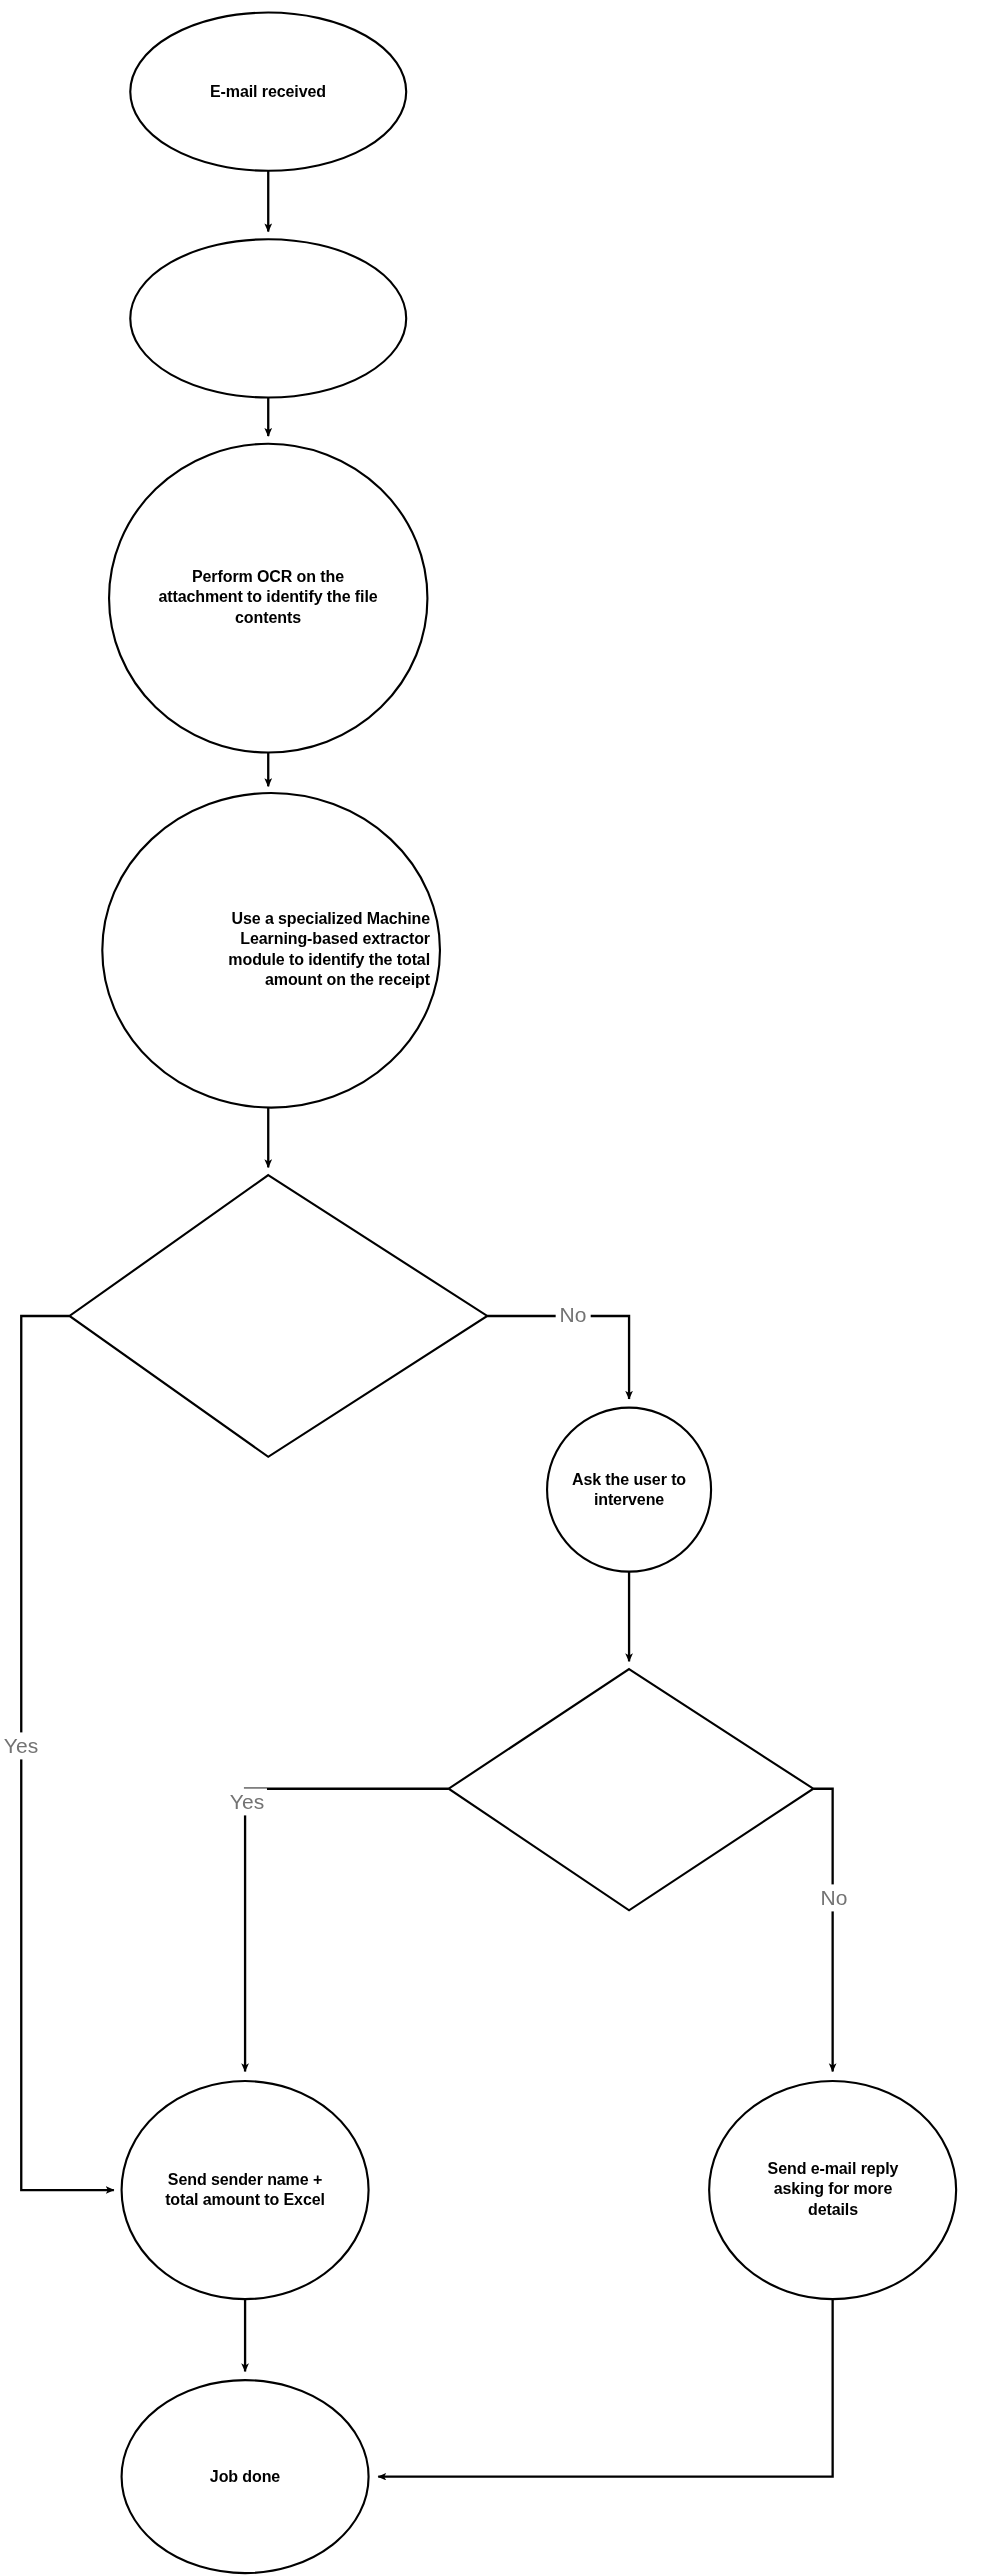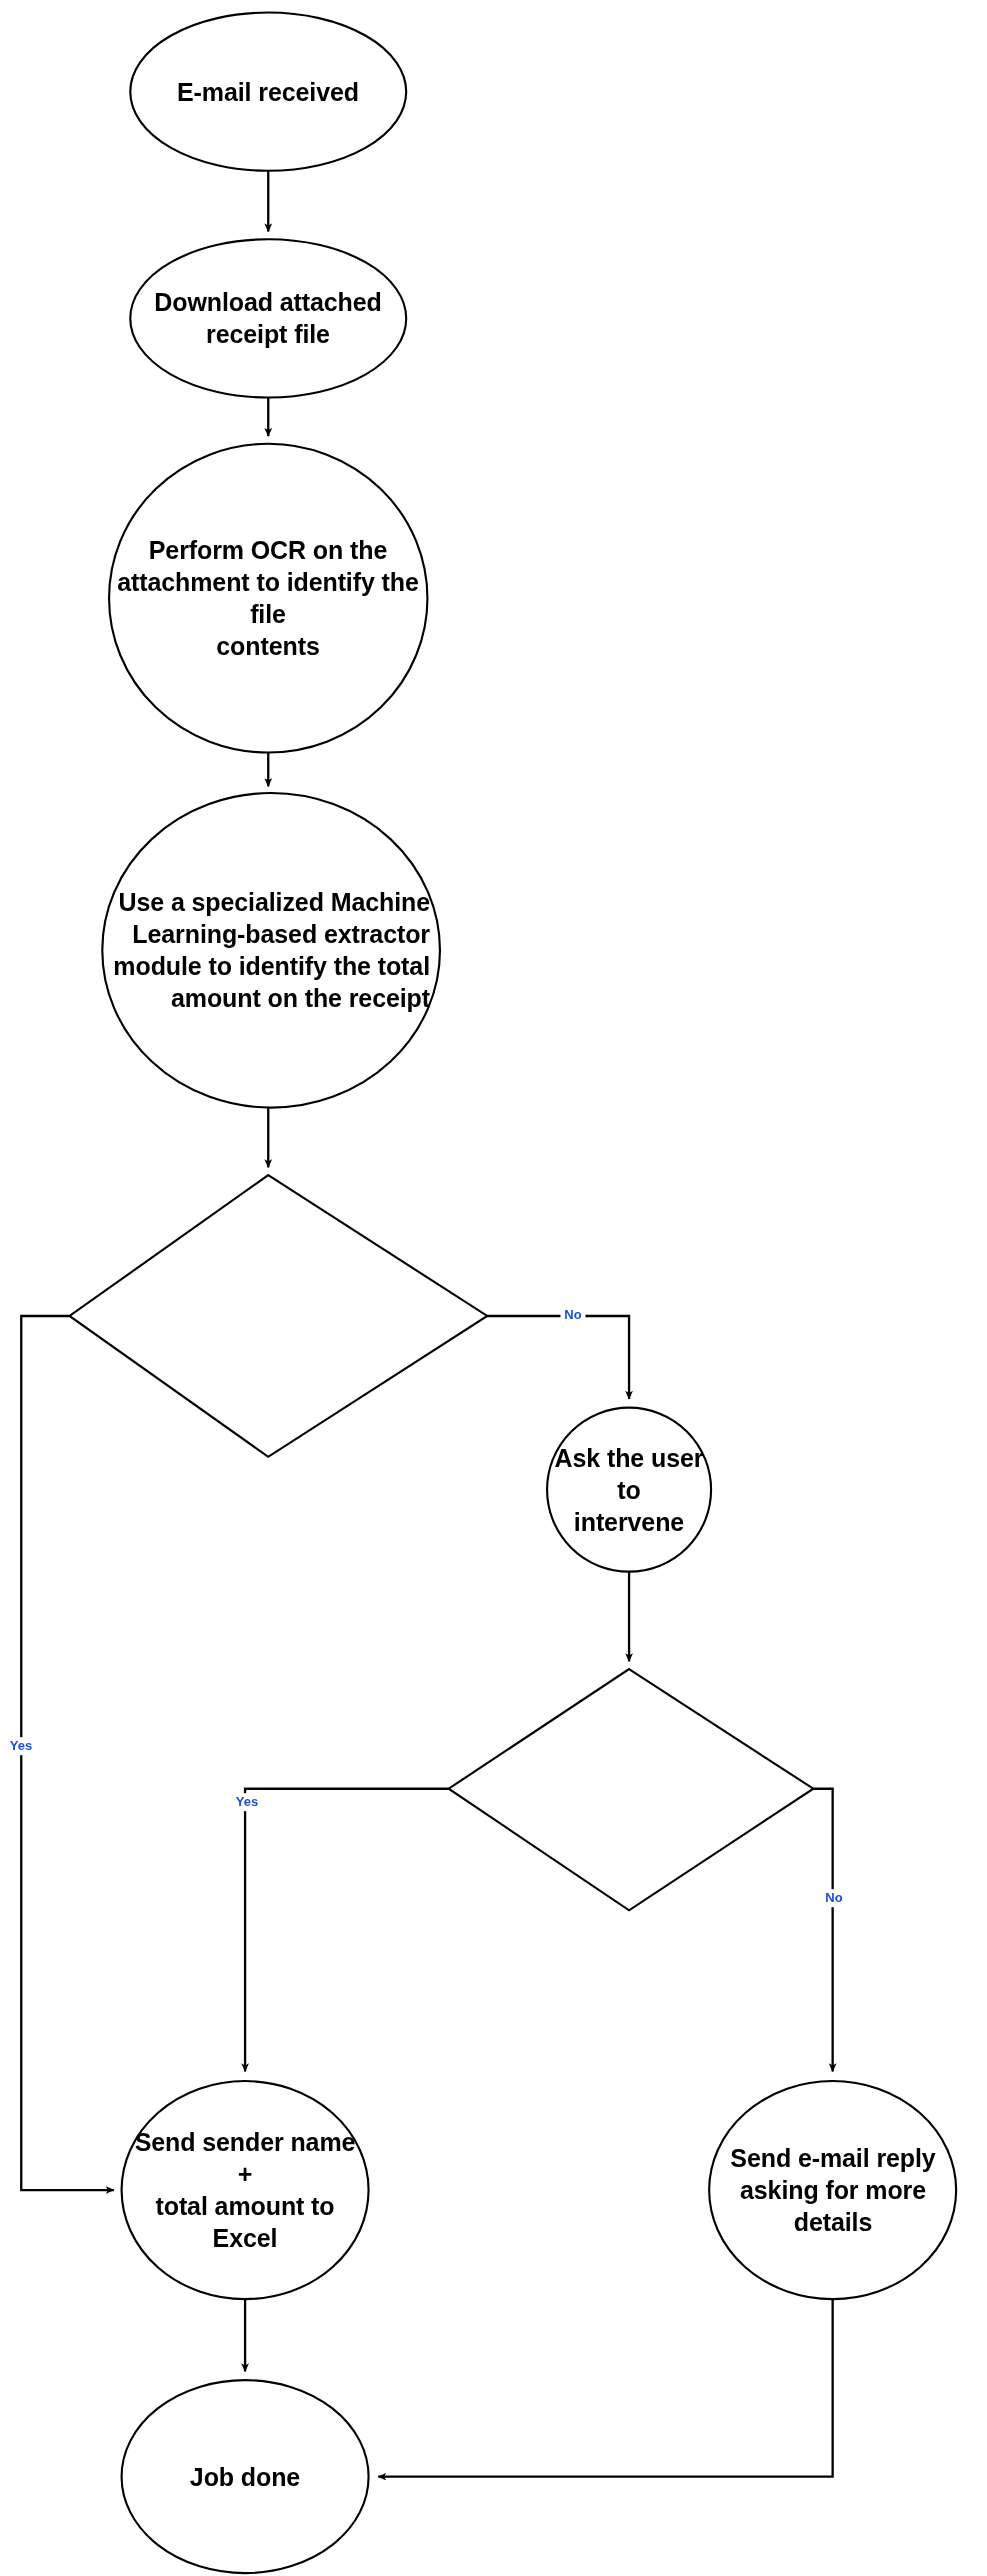--- a/index.html
+++ b/index.html
@@ -37,33 +37,33 @@
     stroke-width: 2.4;
     stroke-linecap: butt;
     stroke-linejoin: miter;
   }
   .node-label {
     position: absolute;
     text-align: center;
     color: #000000;
     font-family: "Liberation Sans", sans-serif;
     font-weight: 700;
-    font-size: 25px;
+    font-size: 16px;
     line-height: 1.28;
     letter-spacing: -0.1px;
     white-space: pre-line;
     transform: translate(-50%, -50%);
     pointer-events: none;
   }
   .edge-label {
     position: absolute;
-    color: #1d4ed8;
+    color: #737373;
     font-family: "Liberation Sans", sans-serif;
-    font-weight: 700;
-    font-size: 13px;
+    font-weight: 400;
+    font-size: 21px;
     line-height: 1.2;
     white-space: nowrap;
     transform: translate(-50%, -50%);
     pointer-events: none;
   }
 </style>
 </head>
 <body>
 
 <div id="flow-root">
@@ -113,22 +113,20 @@
 
     <path class="edge-line" d="M843,1854 L863,1854 L863,2147" marker-end="url(#arrowhead)"></path>
 
     <path class="edge-line" d="M254,2383 L254,2458" marker-end="url(#arrowhead)"></path>
 
     <path class="edge-line" d="M863,2383 L863,2567 L392,2567" marker-end="url(#arrowhead)"></path>
   </svg>
 
   <div class="node-label" style="left:268px; top:92px; width:241px;">E-mail received</div>
 
-  <div class="node-label" style="left:268px; top:318px; width:246px;">Download attached
-receipt file</div>
 
   <div class="node-label" style="left:268px; top:598px; width:309px;">Perform OCR on the
 attachment to identify the file
 contents</div>
 
   <div class="node-label" style="left:271px; top:950px; width:318px;text-align:right;">Use a specialized Machine
 Learning-based extractor
 module to identify the total
 amount on the receipt</div>
 

